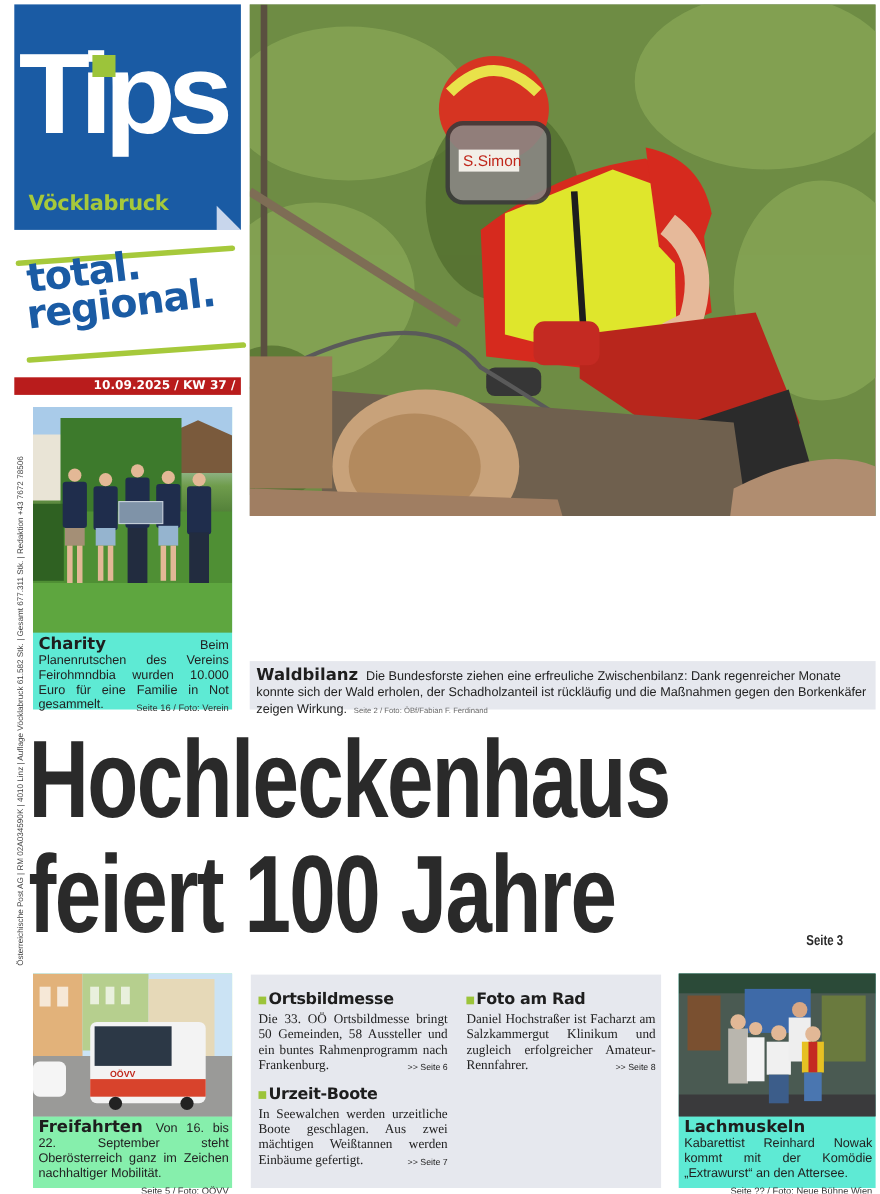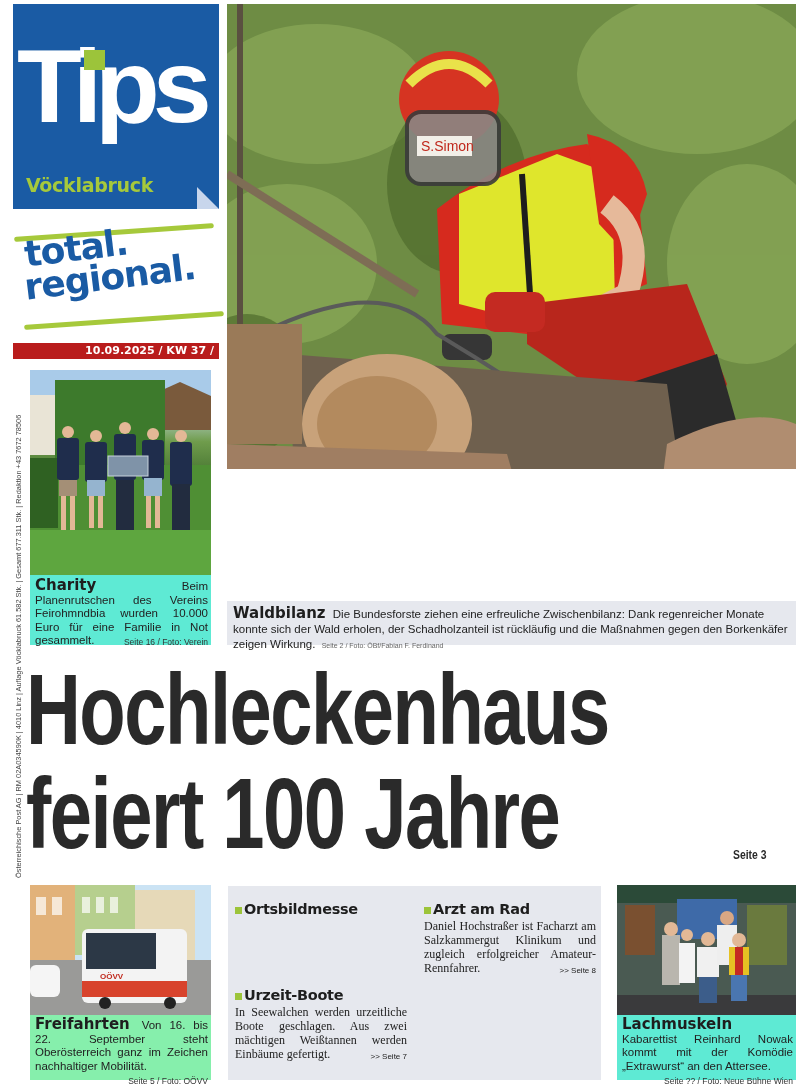--- a/index.html
+++ b/index.html
@@ -229,27 +229,28 @@
   <div class="text">
     <span class="kicker">Freifahrten</span>
     <span>Von 16. bis 22. September steht Oberösterreich ganz im Zeichen nachhaltiger Mobilität.</span>
     <span class="credit">Seite 5 / Foto: OÖVV</span>
   </div>
 </div>
 
 <div class="shorts">
   <div class="short" style="left:7px; top:14px;">
     <h3><span class="sq"></span><span>Ortsbildmesse</span></h3>
+    <p><span>Die 33. OÖ Ortsbildmesse bringt 50 Gemeinden, 58 Aussteller und ein buntes Rahmenprogramm nach Frankenburg.</span><span class="ref">&gt;&gt; Seite 6</span></p>
   </div>
   <div class="short" style="left:7px; top:100px;">
     <h3><span class="sq"></span><span>Urzeit-Boote</span></h3>
     <p><span>In Seewalchen werden urzeitliche Boote geschlagen. Aus zwei mächtigen Weißtannen werden Einbäume gefertigt.</span><span class="ref">&gt;&gt; Seite 7</span></p>
   </div>
   <div class="short" style="left:196px; top:14px;">
-    <h3><span class="sq"></span><span>Arzt am Rad</span></h3>
+    <h3><span class="sq"></span><span>Foto am Rad</span></h3>
     <p><span>Daniel Hochstraßer ist Facharzt am Salzkammergut Klinikum und zugleich erfolgreicher Amateur-Rennfahrer.</span><span class="ref">&gt;&gt; Seite 8</span></p>
   </div>
 </div>
 
 <div class="lachmuskeln">
   <div class="photo" title="Cabaret cast posing cheerfully on a stage set">
     <svg width="179" height="130" viewBox="0 0 179 130">
       <rect x="0" y="0" width="179" height="130" fill="#4a5a52"></rect>
       <rect x="0" y="0" width="179" height="18" fill="#2b4a38"></rect>
       <rect x="60" y="14" width="60" height="40" fill="#3e6aa8"></rect>

